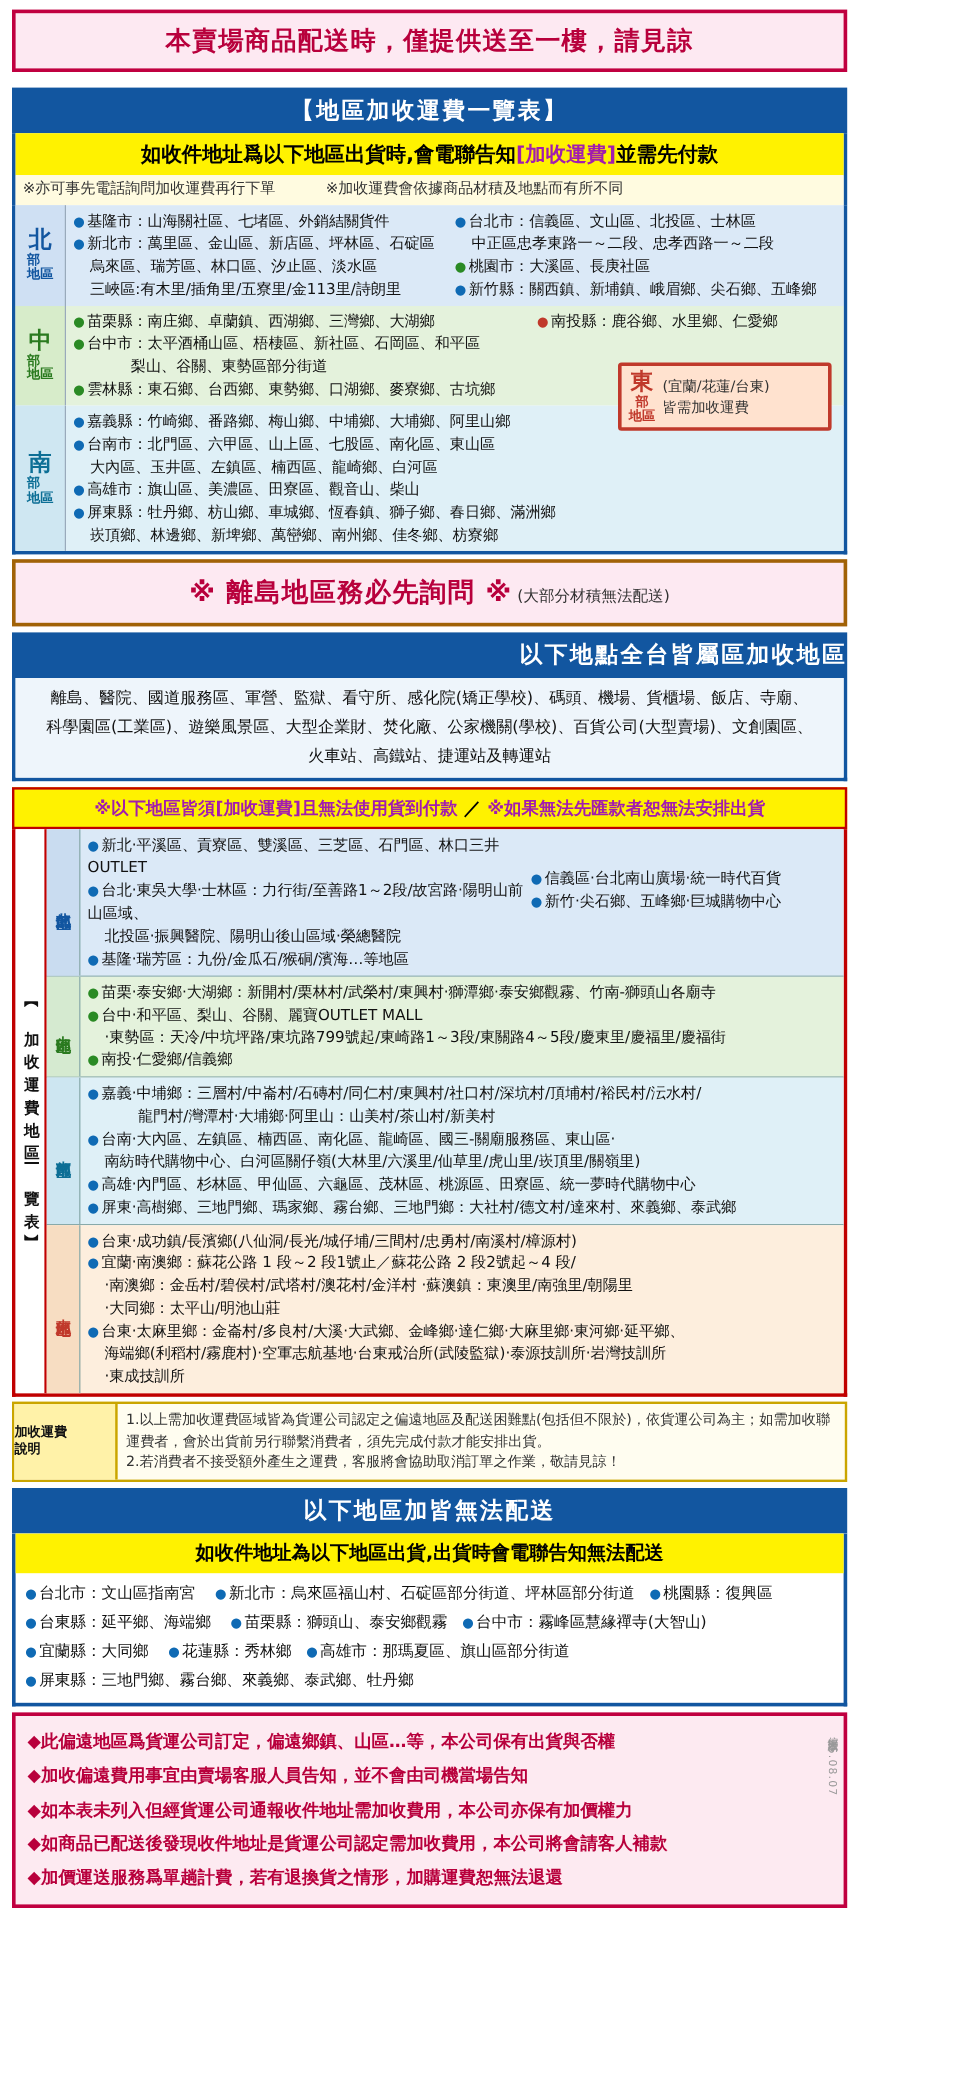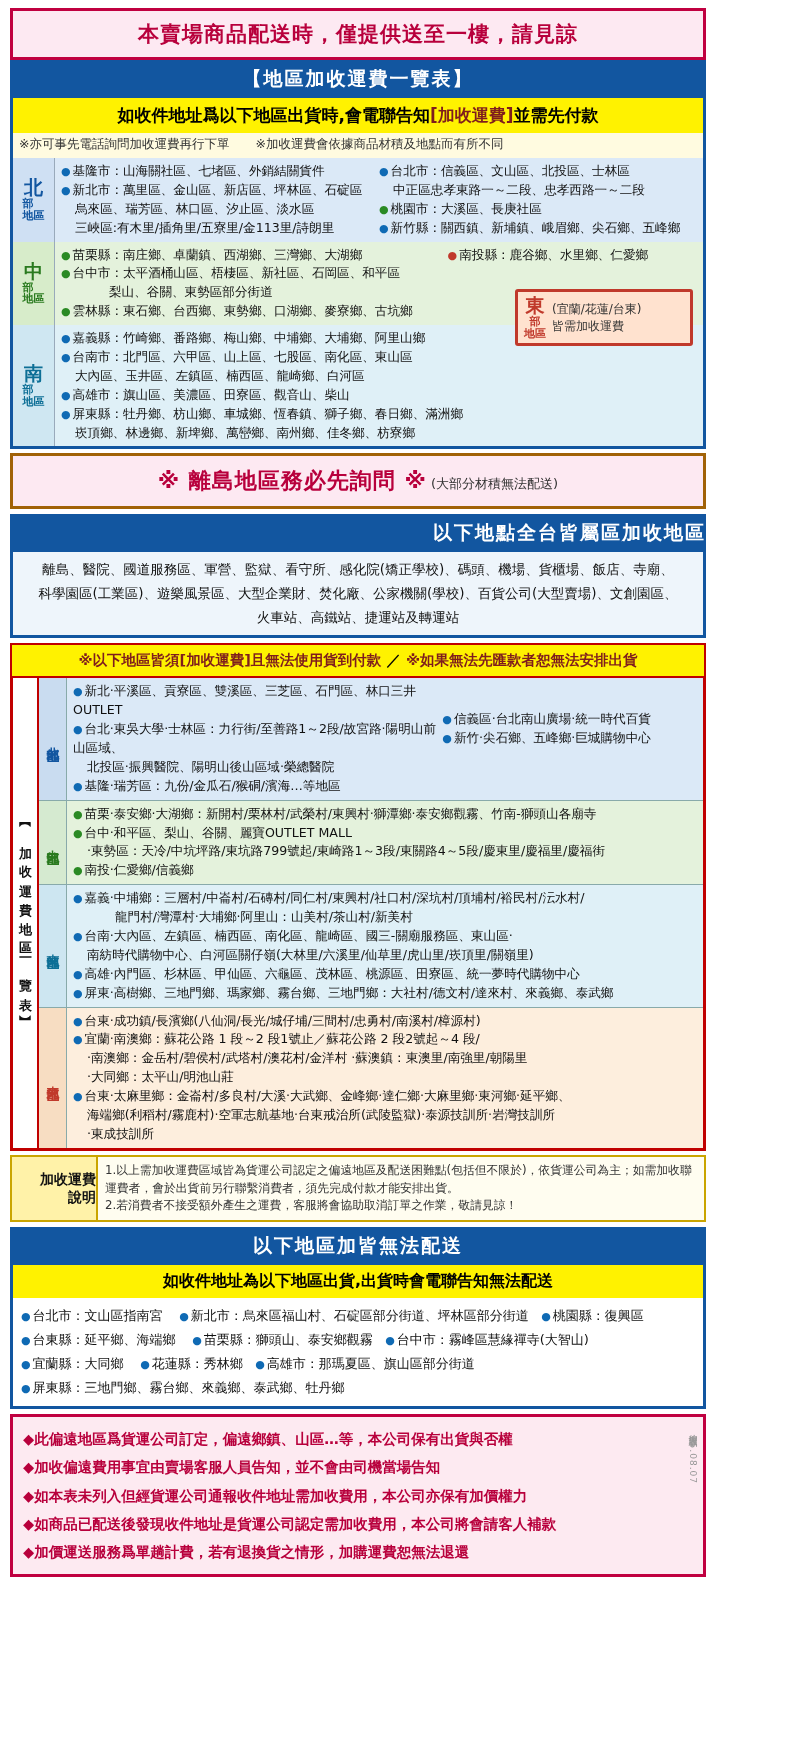--- a/index.html
+++ b/index.html
@@ -34,27 +34,27 @@
     letter-spacing: 2px;
   }
   .yellow-band {
     background: #fff200;
     text-align: center;
     font-weight: bold;
     font-size: 17px;
     padding: 6px 0;
     color: #000;
   }
-  .yellow-band .hl { color: #7f1d1d; }
+  .yellow-band .hl { color: #a21caf; }
   .note-row {
     background: #fffbe0;
     font-size: 12.5px;
     padding: 3px 6px 5px 6px;
     display: flex;
-    gap: 26px;
+    gap: 42px;
     color: #333;
   }
   .sec {
     border-left: 3px solid #1256a0;
     border-right: 3px solid #1256a0;
   }
   .sec.bot { border-bottom: 3px solid #1256a0; }
 
   
   .region-wrap { border: 3px solid #1256a0; border-top: none; }
@@ -158,22 +158,22 @@
   .lbody { flex: 1; padding: 4px 6px; }
   .ln { background: #dbe9f7; } .ln .ltag { background: #c9dcf0; color: #1256a0; }
   .lc { background: #e4f2dc; } .lc .ltag { background: #d5ead0; color: #2a7a1f; }
   .ls { background: #dff0f7; } .ls .ltag { background: #cde6f1; color: #0d6f96; }
   .le { background: #fdeedd; } .le .ltag { background: #f7ddc2; color: #c0392b; }
 
   
   .feenote { display: flex; border: 2px solid #caa500; background: #fffdf0; margin-top: 4px; }
   .feenote .tag {
     flex: 0 0 86px; background: #fff2a8; display: flex; flex-direction: column;
-    align-items: flex-end; justify-content: center; font-weight: bold; font-size: 14px;
-    border-right: 2px solid #caa500; line-height: 1.3; padding-left: 28px;
+    align-items: flex-start; justify-content: center; font-weight: bold; font-size: 11px;
+    border-right: 2px solid #caa500; line-height: 1.3;
   }
   .feenote .body { padding: 5px 7px; font-size: 11.8px; line-height: 1.5; color: #333; }
 
   
   .nd-wrap { border: 3px solid #1256a0; border-top: none; background: #fff; }
   .nd-list { padding: 6px 8px; font-size: 13px; line-height: 1.85; }
   .nd-list .dot { color: #0f6ab4; font-size: 11px; margin-right: 2px; }
 
   
   .final {
@@ -191,21 +191,21 @@
     writing-mode: vertical-rl; font-size: 9px; color: #999; letter-spacing: 1px;
   }
 </style>
 </head>
 <body>
 
 <div class="page">
 
   <div class="banner-pink">本賣場商品配送時，僅提供送至一樓，請見諒</div>
 
-  <div class="blue-title" style="margin-top:0;">【地區加收運費一覽表】</div>
+  <div class="blue-title" style="margin-top:13px;">【地區加收運費一覽表】</div>
 
   <div class="sec">
     <div class="yellow-band">
       <span>如收件地址爲以下地區出貨時,會電聯告知</span><span class="hl">[加收運費]</span><span>並需先付款</span>
     </div>
     <div class="note-row">
       <span>※亦可事先電話詢問加收運費再行下單</span>
       <span>※加收運費會依據商品材積及地點而有所不同</span>
     </div>
   </div>

